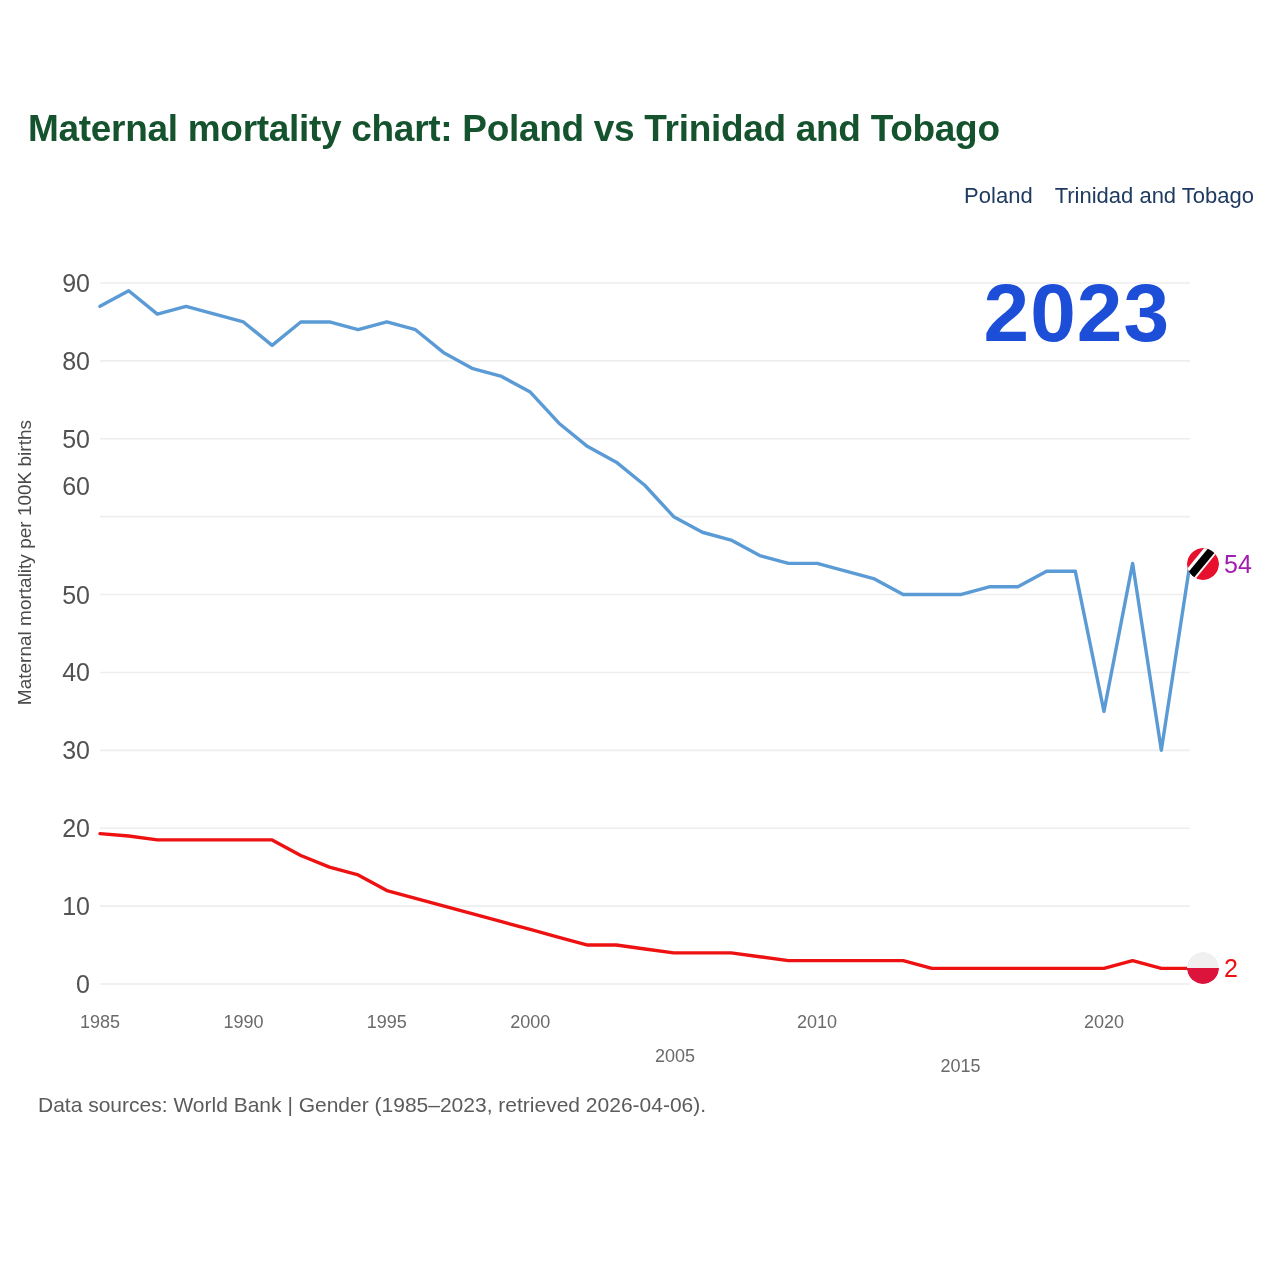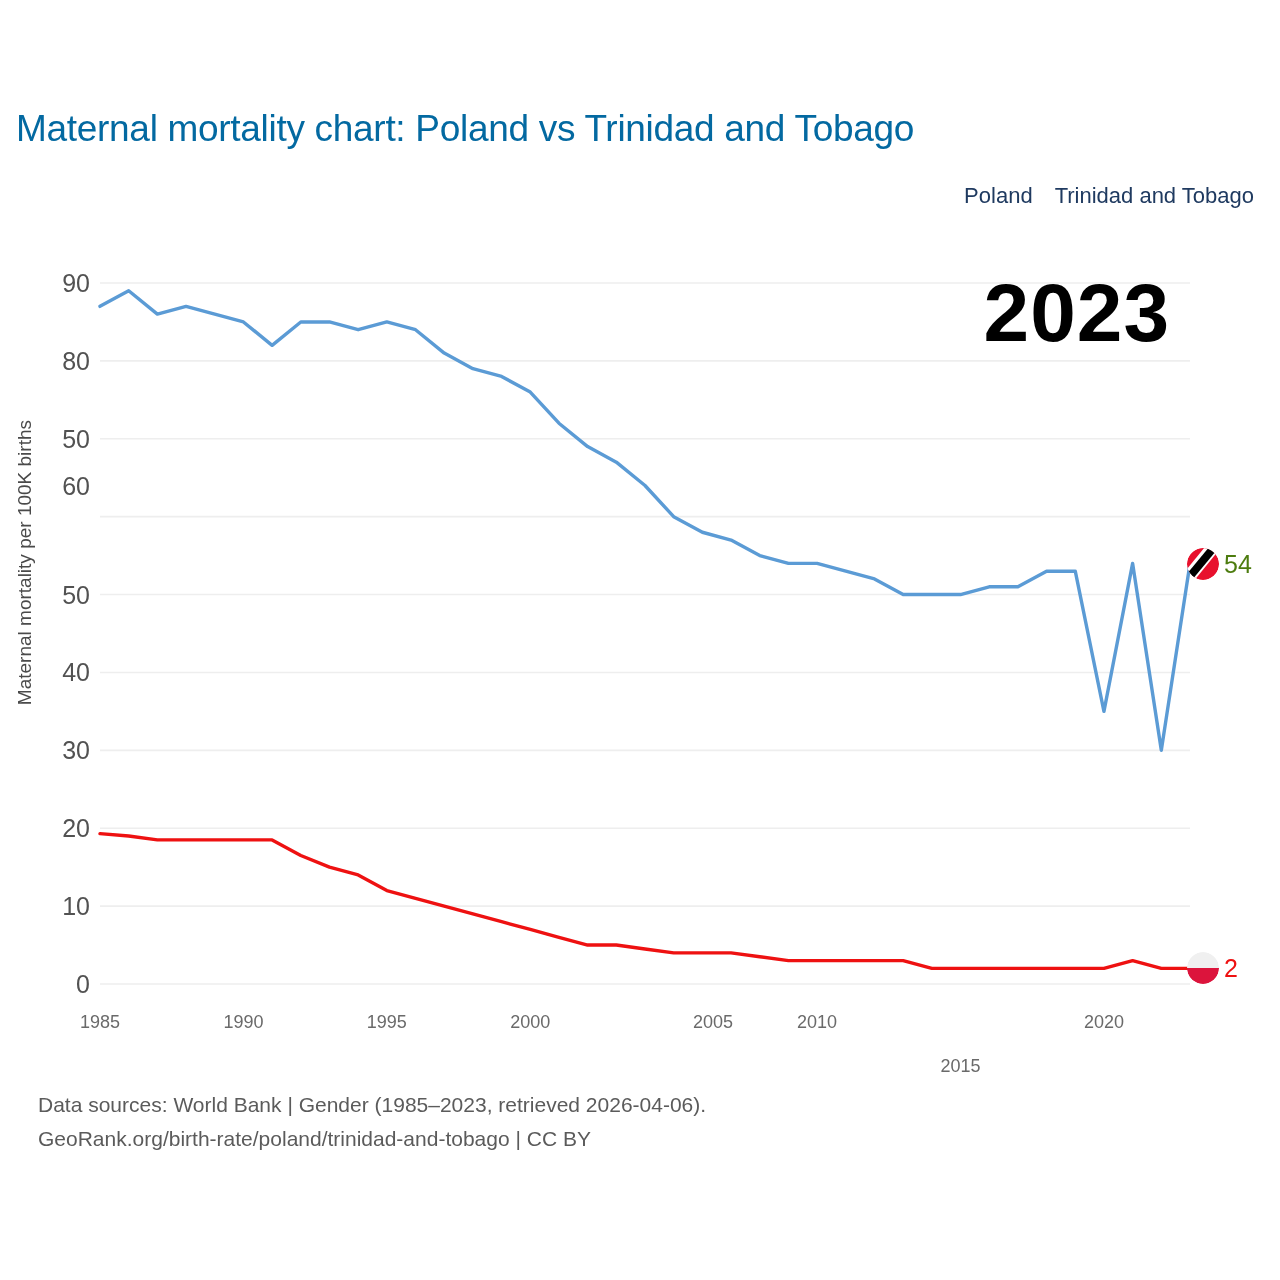--- a/index.html
+++ b/index.html
@@ -13,25 +13,25 @@
     font-family: "Liberation Sans", sans-serif;
     overflow: hidden;
   }
   .page {
     position: relative;
     width: 1280px;
     height: 1280px;
   }
   .chart-title {
     position: absolute;
-    left: 16px;
+    left: 28px;
     top: 108px;
     font-size: 37px;
-    font-weight: normal;
-    color: #0369a1;
+    font-weight: bold;
+    color: #14532d;
     letter-spacing: -0.3px;
     white-space: nowrap;
   }
   .legend {
     position: absolute;
     right: 26px;
     top: 184px;
     display: flex;
     align-items: flex-start;
     gap: 22px;
@@ -59,21 +59,21 @@
     top: 0;
     width: 1280px;
     height: 1280px;
   }
   .watermark-year {
     position: absolute;
     right: 110px;
     top: 272px;
     font-size: 82px;
     font-weight: bold;
-    color: #000000;
+    color: #1d4ed8;
     letter-spacing: 1px;
     line-height: 1;
   }
   .ylabel {
     position: absolute;
     left: 14px;
     top: 420px;
     width: 24px;
     font-size: 19px;
     color: #4a4a4a;
@@ -161,21 +161,21 @@
       <div class="ytick" style="top: 486px;">60</div>
       <div class="ytick" style="top: 438.778px;">50</div>
       <div class="ytick" style="top: 360.889px;">80</div>
       <div class="ytick" style="top: 283px;">90</div>
     </div>
   <div id="xticks">
       <div class="xtick" style="left: 100px;">1985</div>
       <div class="xtick" style="left: 243.421px;">1990</div>
       <div class="xtick" style="left: 386.842px;">1995</div>
       <div class="xtick" style="left: 530.263px;">2000</div>
-      <div class="xtick" style="left: 713px;">2005</div>
+      <div class="xtick" style="left: 675px; margin-top: 34px;">2005</div>
       <div class="xtick" style="left: 817.105px;">2010</div>
       <div class="xtick" style="left: 960.526px; margin-top: 44px;">2015</div>
       <div class="xtick" style="left: 1103.95px;">2020</div>
     </div>
 
   <svg class="plot" id="plot" viewBox="0 0 1280 1280" width="1280" height="1280">
     <defs>
       <clipPath id="flagclip-tt">
           <circle cx="16" cy="16" r="16"></circle>
         </clipPath>
@@ -203,30 +203,29 @@
 
   <div class="flag-marker" style="left:1203px; top:564px;">
     <svg width="32" height="32" viewBox="0 0 32 32">
       <circle cx="16" cy="16" r="16" fill="#e8112d"></circle>
       <g clip-path="url(#flagclip-tt)">
         <path d="M -4 26 L 22 -6 L 32 2 L 6 34 Z" fill="#ffffff"></path>
         <path d="M -1 27 L 23 -2 L 29 3 L 5 32 Z" fill="#000000"></path>
       </g>
     </svg>
   </div>
-  <div class="endpoint-label" style="left:1224px; top:564px; color:#4d7c0f;">54</div>
+  <div class="endpoint-label" style="left:1224px; top:564px; color:#a21caf;">54</div>
 
   <div class="flag-marker" style="left:1203px; top:968px;">
     <svg width="32" height="32" viewBox="0 0 32 32">
       <g clip-path="url(#flagclip-pl)">
         <rect x="0" y="0" width="32" height="16" fill="#f0f0f0"></rect>
         <rect x="0" y="16" width="32" height="16" fill="#dc143c"></rect>
       </g>
     </svg>
   </div>
   <div class="endpoint-label" style="left:1224px; top:968px; color:#ee1111;">2</div>
 
   <div class="footer">
     <div>Data sources: World Bank | Gender (1985–2023, retrieved 2026-04-06).</div>
-    <div>GeoRank.org/birth-rate/poland/trinidad-and-tobago | CC BY</div>
   </div>
 
 </div>
 
 </body></html>

